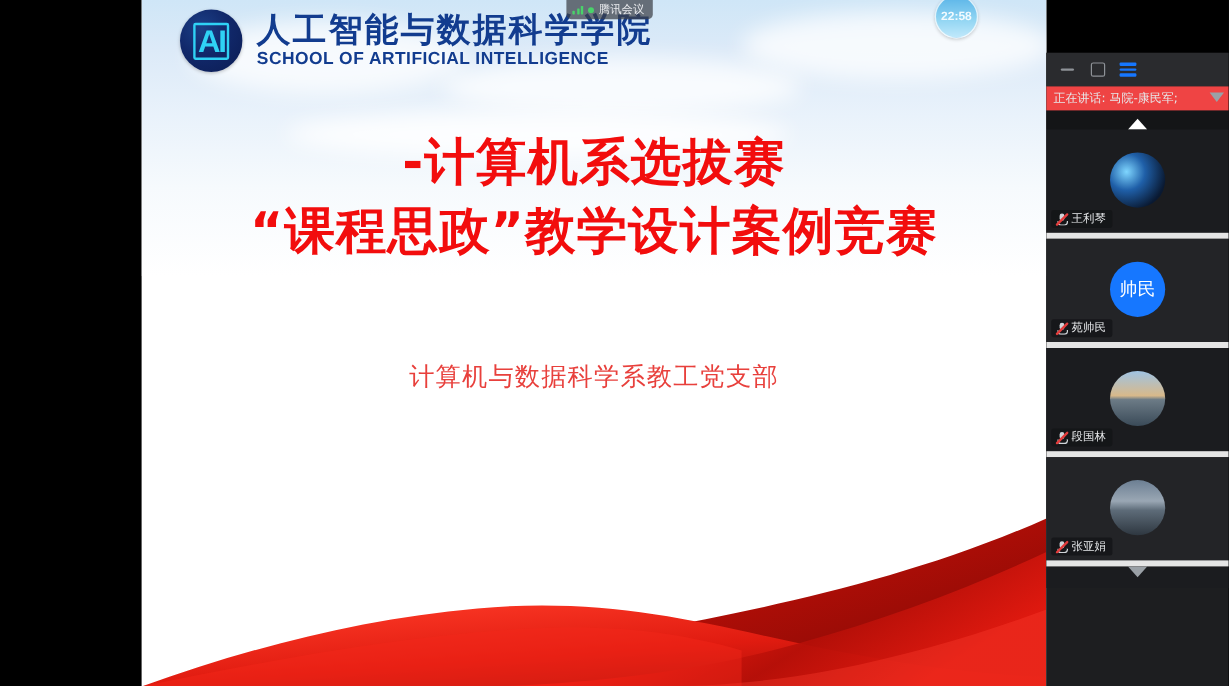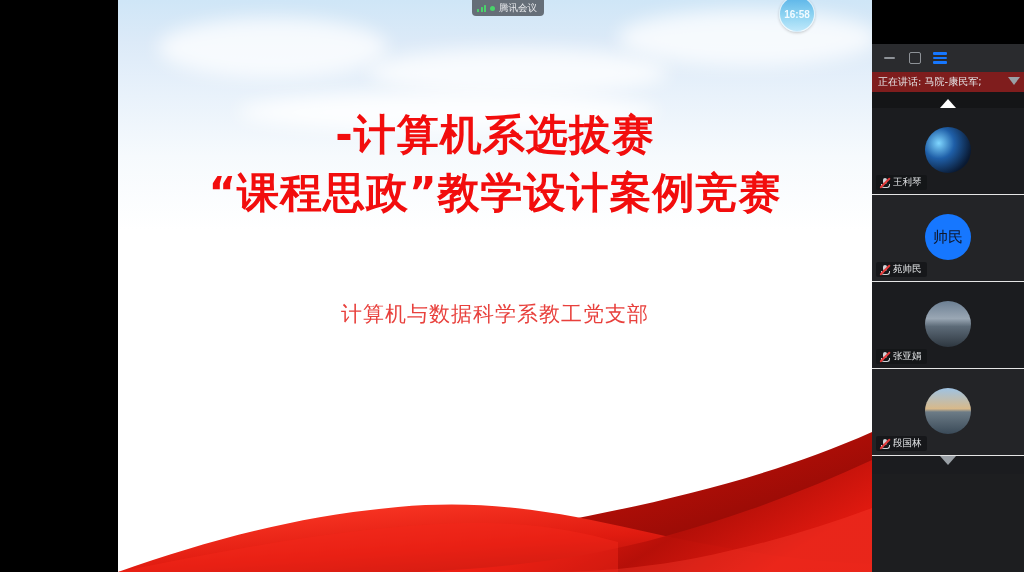--- a/index.html
+++ b/index.html
@@ -58,32 +58,32 @@
   .ribbon{position:absolute;left:0;bottom:0;width:754px;height:160px;overflow:hidden;}
 
   
   .panel{position:absolute;left:872px;top:44px;width:152px;height:528px;background:#1d1e20;}
   .panel-bar{height:28px;display:flex;align-items:center;gap:12px;padding-left:11px;background:#2a2b2e;}
   .wc{width:13px;height:13px;display:flex;align-items:center;justify-content:center;}
   .wc-min{width:11px;height:2px;background:#8e9297;border-radius:1px;}
   .wc-max{width:10px;height:10px;border:1.6px solid #8e9297;border-radius:2px;}
   .wc-menu{display:flex;flex-direction:column;gap:2px;}
   .wc-menu i{display:block;width:14px;height:2.5px;background:#1677ff;border-radius:1px;}
-  .speaking{height:20px;background:#7f1d1d;display:flex;align-items:center;padding-left:6px;position:relative;}
+  .speaking{height:20px;background:#ef4444;display:flex;align-items:center;padding-left:6px;position:relative;}
   .speaking span{font-size:10px;color:#e6e8ea;font-family:"DejaVu Sans",sans-serif;white-space:nowrap;}
   .speaking .tri{position:absolute;right:4px;top:5px;width:0;height:0;
        border-left:6px solid transparent;border-right:6px solid transparent;border-top:8px solid #9aa0a6;}
   .scroll-up{height:16px;display:flex;align-items:flex-end;justify-content:center;background:#141517;}
   .scroll-up .tri{width:0;height:0;border-left:8px solid transparent;border-right:8px solid transparent;
        border-bottom:9px solid #ffffff;}
-  .tile{position:relative;height:86px;background:#232427;border-bottom:1px solid #e5e5e5;}
+  .tile{position:relative;height:86px;background:#232427;border-bottom:5px solid #e5e5e5;}
   .tile:nth-child(even){background:#1b1c1f;}
   .avatar{position:absolute;left:50%;top:50%;transform:translate(-50%,-52%);
        width:46px;height:46px;border-radius:50%;overflow:hidden;display:flex;align-items:center;
-       justify-content:center;font-size:15px;color:#0f172a;font-family:Liberation Sans, sans-serif;}
+       justify-content:center;font-size:15px;color:#ffffff;font-family:Liberation Sans, sans-serif;}
   .av-initial{background:#1677ff;}
   .av-space{background:radial-gradient(circle at 30% 35%,#7fd6ff 0%,#1f5fa8 35%,#0a1a33 75%,#05101f 100%);}
   .av-lake{background:linear-gradient(180deg,#9fc3e3 0%,#d8b98a 45%,#6c7b86 52%,#3a4a58 100%);}
   .av-road{background:linear-gradient(180deg,#6c7f93 0%,#9aa7b4 38%,#5d6b78 55%,#2e3740 100%);}
   .name-tag{position:absolute;left:4px;bottom:4px;height:15px;padding:0 5px 0 3px;
        background:rgba(20,21,23,.82);border-radius:2px;display:flex;align-items:center;gap:3px;}
   .mic-off{position:relative;width:11px;height:11px;display:inline-block;}
   .mic-off .body{position:absolute;left:3.5px;top:1px;width:4px;height:6px;border-radius:2px;background:#cfd3d7;}
   .mic-off .base{position:absolute;left:2px;top:7px;width:7px;height:3px;border-bottom:1.4px solid #cfd3d7;
        border-left:1.4px solid #cfd3d7;border-right:1.4px solid #cfd3d7;border-radius:0 0 3px 3px;}
@@ -101,33 +101,42 @@
 <div class="screen">
 
   <div class="stage">
     <div class="sky">
       <div class="cloud c1"></div>
       <div class="cloud c2"></div>
       <div class="cloud c3"></div>
       <div class="cloud c4"></div>
     </div>
 
+    <div class="brand">
+      <div class="logo-circle">
+        <span class="logo-mark">AI</span>
+      </div>
+      <div class="brand-text">
+        <div class="brand-cn">人工智能与数据科学学院</div>
+        <div class="brand-en">SCHOOL OF ARTIFICIAL INTELLIGENCE</div>
+      </div>
+    </div>
 
     <div class="meet-pill">
       <span class="bars">
           <i></i>
           <i></i>
           <i></i>
         </span>
       <span class="dot-green"></span>
       <span class="meet-label">腾讯会议</span>
     </div>
 
     <div class="timer-badge">
-      <span>16:58</span>
+      <span>22:58</span>
     </div>
 
     <div class="title-block">
       <div class="title-line">-计算机系选拔赛</div>
       <div class="title-line">“课程思政”教学设计案例竞赛</div>
     </div>
 
     <div class="subtitle-block">
       <div class="subtitle-line">计算机与数据科学系教工党支部</div>
     </div>
@@ -205,40 +214,40 @@
             <i class="body"></i>
             <i class="base"></i>
             <i class="slash"></i>
           </span>
         <span class="name-txt">苑帅民</span>
       </div>
     </div>
 
 
     <div class="tile">
+      <div class="avatar av-lake"></div>
+      <div class="name-tag">
+        <span class="mic-off">
+            <i class="body"></i>
+            <i class="base"></i>
+            <i class="slash"></i>
+          </span>
+        <span class="name-txt">段国林</span>
+      </div>
+    </div>
+
+    <div class="tile">
       <div class="avatar av-road"></div>
       <div class="name-tag">
         <span class="mic-off">
             <i class="body"></i>
             <i class="base"></i>
             <i class="slash"></i>
           </span>
         <span class="name-txt">张亚娟</span>
-      </div>
-    </div>
-
-    <div class="tile">
-      <div class="avatar av-lake"></div>
-      <div class="name-tag">
-        <span class="mic-off">
-            <i class="body"></i>
-            <i class="base"></i>
-            <i class="slash"></i>
-          </span>
-        <span class="name-txt">段国林</span>
       </div>
     </div>
 
     <div class="scroll-down">
       <span class="tri"></span>
     </div>
 
     <div class="panel-foot"></div>
   </div>
 

